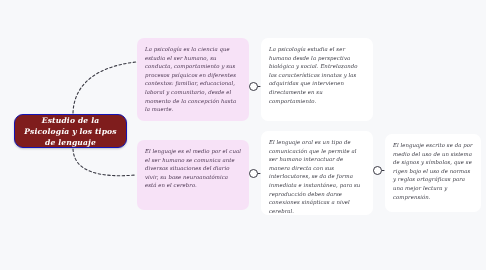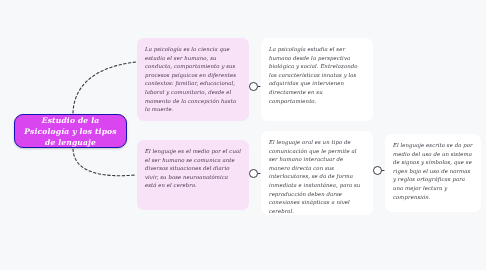--- a/index.html
+++ b/index.html
@@ -24,21 +24,21 @@
     pointer-events: none;
   }
 
   
   .root-node {
     position: absolute;
     left: 14px;
     top: 114px;
     width: 113px;
     height: 34px;
-    background: #d946ef;
+    background: #7f1d1d;
     border: 1px solid #1414b4;
     border-radius: 9px;
     box-sizing: border-box;
     display: flex;
     align-items: center;
     justify-content: center;
     box-shadow: 0 1px 2px rgba(0,0,0,0.22);
     z-index: 5;
   }
   .root-label {

